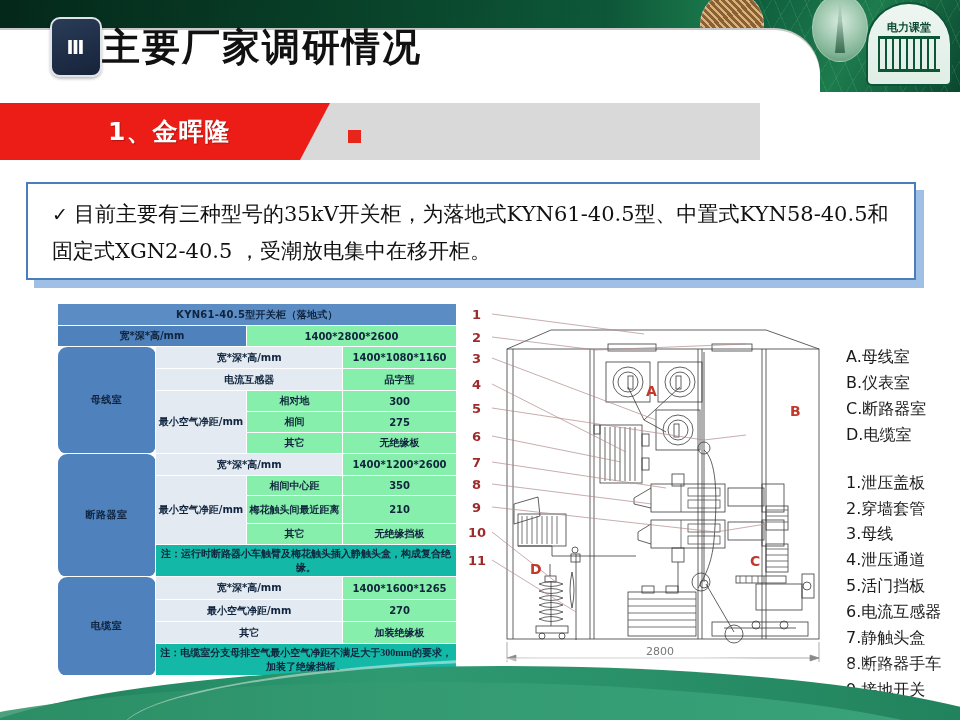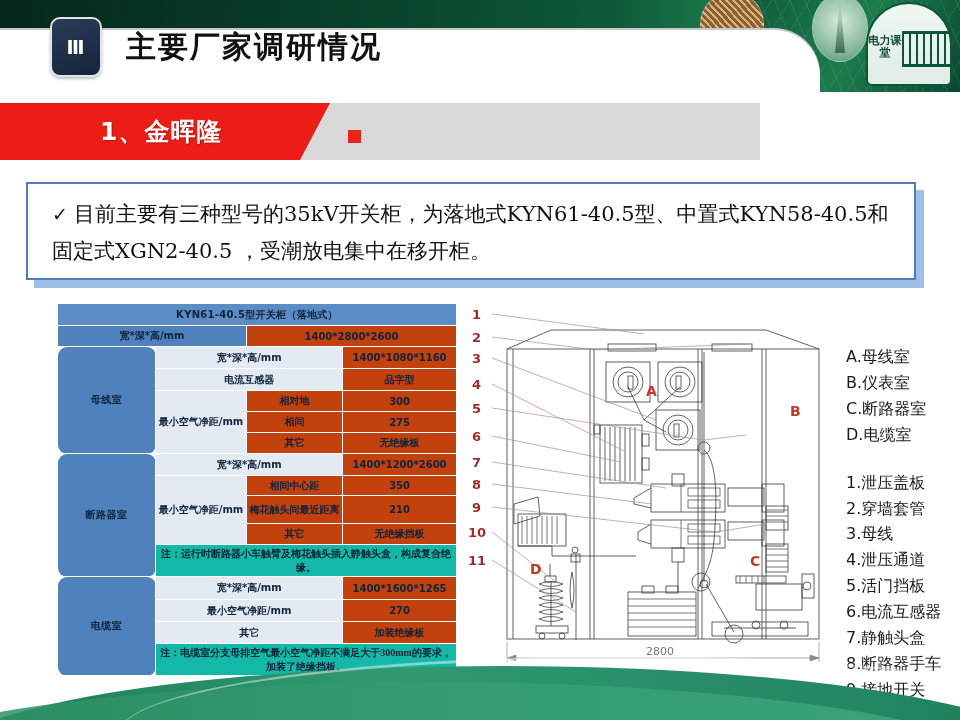--- a/index.html
+++ b/index.html
@@ -44,53 +44,53 @@
       linear-gradient(180deg,#c9a06a,#6f4a22);}
   .circ2{left:812px;top:-6px;width:54px;height:66px;border-radius:50%;
     background:radial-gradient(circle at 50% 40%,#d6ebdd,#7fb394 70%,#4e8a68);}
   .circ2:after{content:"";position:absolute;left:22px;top:8px;width:10px;height:50px;
     background:linear-gradient(180deg,transparent,rgba(20,70,45,.65));clip-path:polygon(45% 0,55% 0,100% 100%,0 100%);}
   .logo-badge{
     position:absolute;right:8px;top:2px;width:86px;height:84px;
     border-radius:50% 50% 6px 6px;
     background:linear-gradient(180deg,#eef6f1,#dfeee6);
     border:2px solid #0d5537;
-    display:flex;flex-direction:row;align-items:center;justify-content:space-between;
+    display:flex;flex-direction:column;align-items:center;justify-content:center;
     padding-top:6px;box-sizing:border-box;
   }
   .logo-badge .lb-text{font-size:11px;color:#0b4a30;font-weight:bold;line-height:1.05;letter-spacing:0px;text-align:center;
     font-family:"DejaVu Sans",sans-serif;}
   .logo-badge .lb-base{margin-top:3px;width:62px;height:30px;
     background:repeating-linear-gradient(90deg,#0d5537 0 2px,transparent 2px 7px);
     border-top:3px solid #0d5537;border-bottom:3px solid #0d5537;}
 
   
   .title-row{position:absolute;left:0;top:16px;height:62px;display:flex;align-items:center;}
   .title-icon{
     width:48px;height:56px;margin-left:50px;border-radius:10px;
     background:linear-gradient(160deg,#2a3c57,#16233a);
     border:2px solid #dfe4ea;
     display:flex;align-items:center;justify-content:center;
     color:#fff;font-size:19px;letter-spacing:1px;font-weight:bold;
     box-shadow:0 2px 3px rgba(0,0,0,.25);
   }
   .title-text{
-    margin-left:24px;font-size:30px;font-weight:bold;color:#111;
+    font-size:38px;font-weight:bold;color:#111;
     letter-spacing:2px;font-family:"DejaVu Sans",sans-serif;
   }
 
   
   .graybar{position:absolute;left:0;top:103px;width:760px;height:57px;background:#d9d9d9;}
   .graysq{position:absolute;left:348px;top:130px;width:13px;height:13px;background:#e8251a;}
   .redband{
     position:absolute;left:0;top:103px;width:330px;height:57px;background:#ec1c16;
     clip-path:polygon(0 0,330px 0,300px 57px,0 57px);
   }
   .redband span{
-    position:absolute;left:100px;top:12px;color:#fff;font-size:25px;font-weight:bold;
+    position:absolute;left:108px;top:12px;color:#fff;font-size:25px;font-weight:bold;
     letter-spacing:1px;font-family:"DejaVu Sans",sans-serif;
     text-shadow:1px 1px 1px rgba(0,0,0,.25);
     text-align:center;
   }
 
   
   .callout{
     position:absolute;left:26px;top:182px;width:890px;height:98px;
     background:#fff;border:2px solid #4a7ebb;box-sizing:border-box;
   }
@@ -108,21 +108,21 @@
   }
   .tick{display:inline-block;width:22px;color:#111;font-size:19px;}
 
   
   .tbl{position:absolute;left:57px;top:303px;width:400px;border-collapse:collapse;
     font-family:"DejaVu Sans",sans-serif;}
   .tbl td{border:1px solid #ffffff;font-size:10px;color:#10243d;font-weight:bold;
     text-align:center;padding:2px 2px;}
   .th-main{background:#5b8cc4;color:#fff;font-size:11px;height:17px;letter-spacing:.3px;}
   .th-blue{background:#4f82bd;color:#fff;height:16px;font-size:11px;}
-  .cell-lt{background:#c2410c;}
+  .cell-lt{background:#86efac;}
   .cell-lt2{background:#e3eaf2;}
   .room{background:#4f82bd;color:#fff;font-size:12px;letter-spacing:.5px;border-radius:9px;}
   .note{background:#14b8a6;text-align:left;font-size:10px;line-height:1.35;padding:3px 4px 3px 5px;color:#10243d;font-family:Liberation Serif, serif;}
 
   
   .diagram{position:absolute;left:466px;top:292px;width:380px;height:378px;}
   .diagram svg{display:block;}
   .dnum{fill:#9e2b2b;font-size:13px;font-weight:bold;font-family:"DejaVu Sans",sans-serif;}
   .dletter{fill:#c0392b;font-size:14px;font-weight:bold;font-family:"DejaVu Sans",sans-serif;}
   .dim{fill:#777;font-size:11px;font-family:"DejaVu Sans",sans-serif;}

